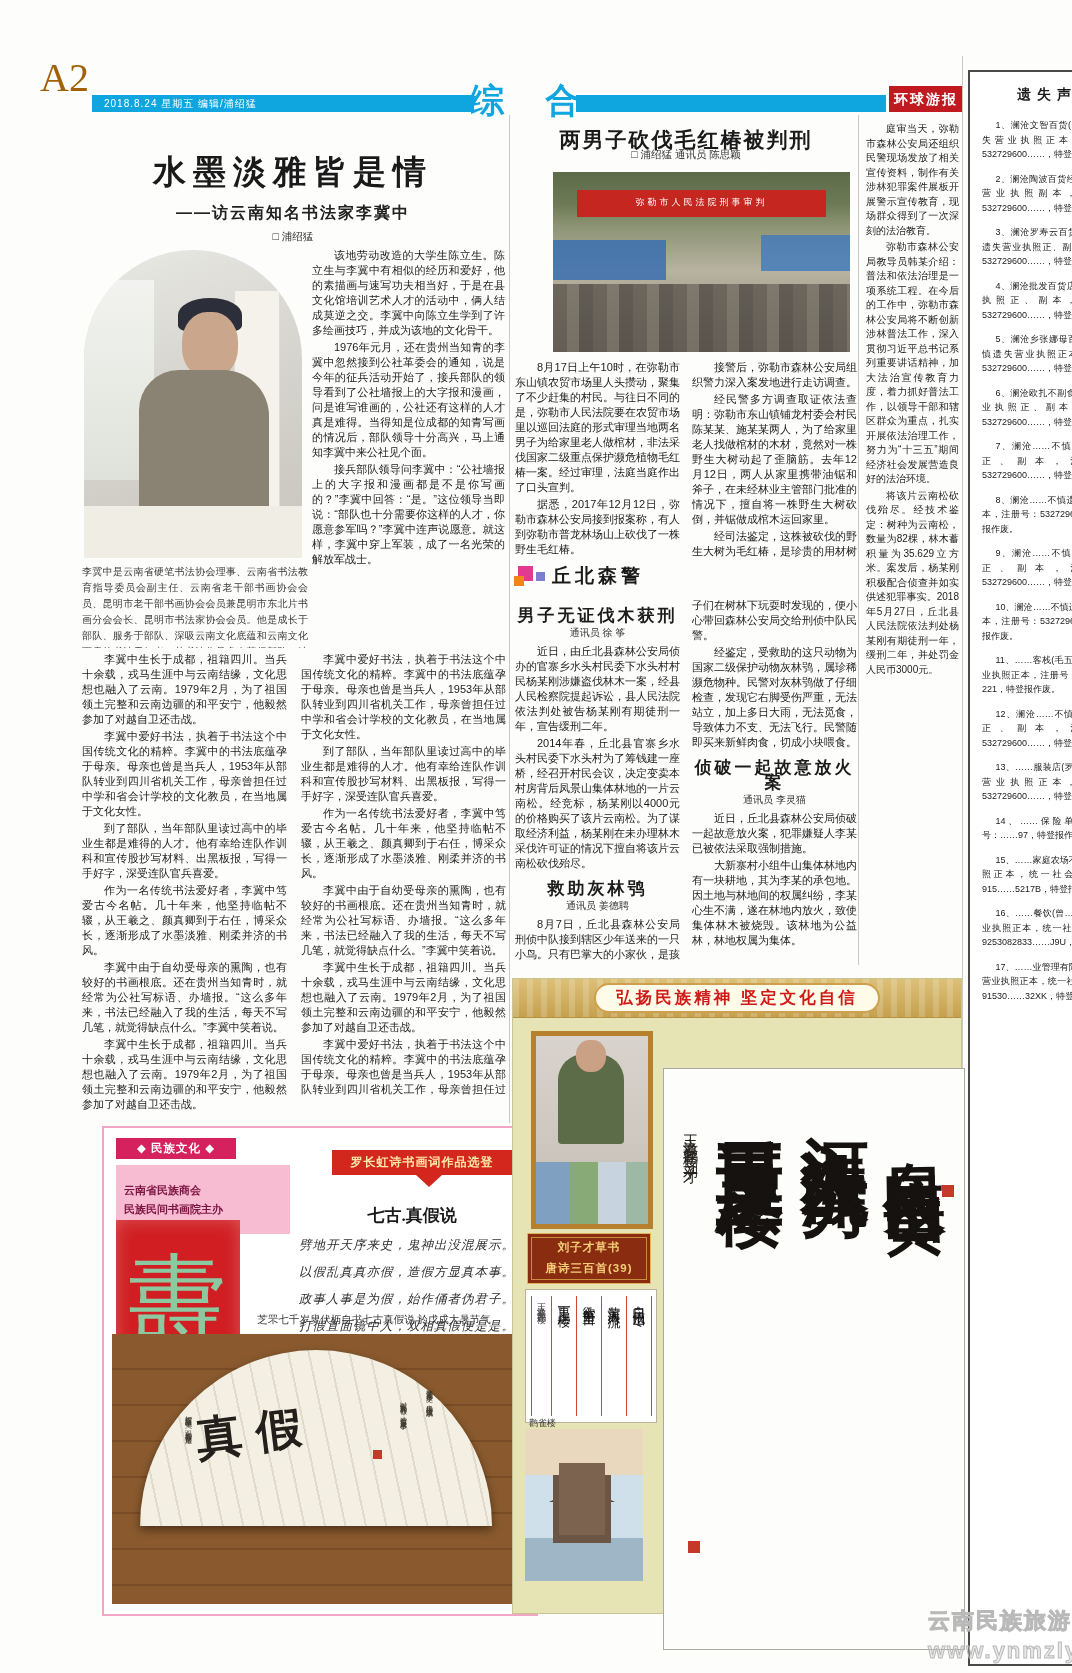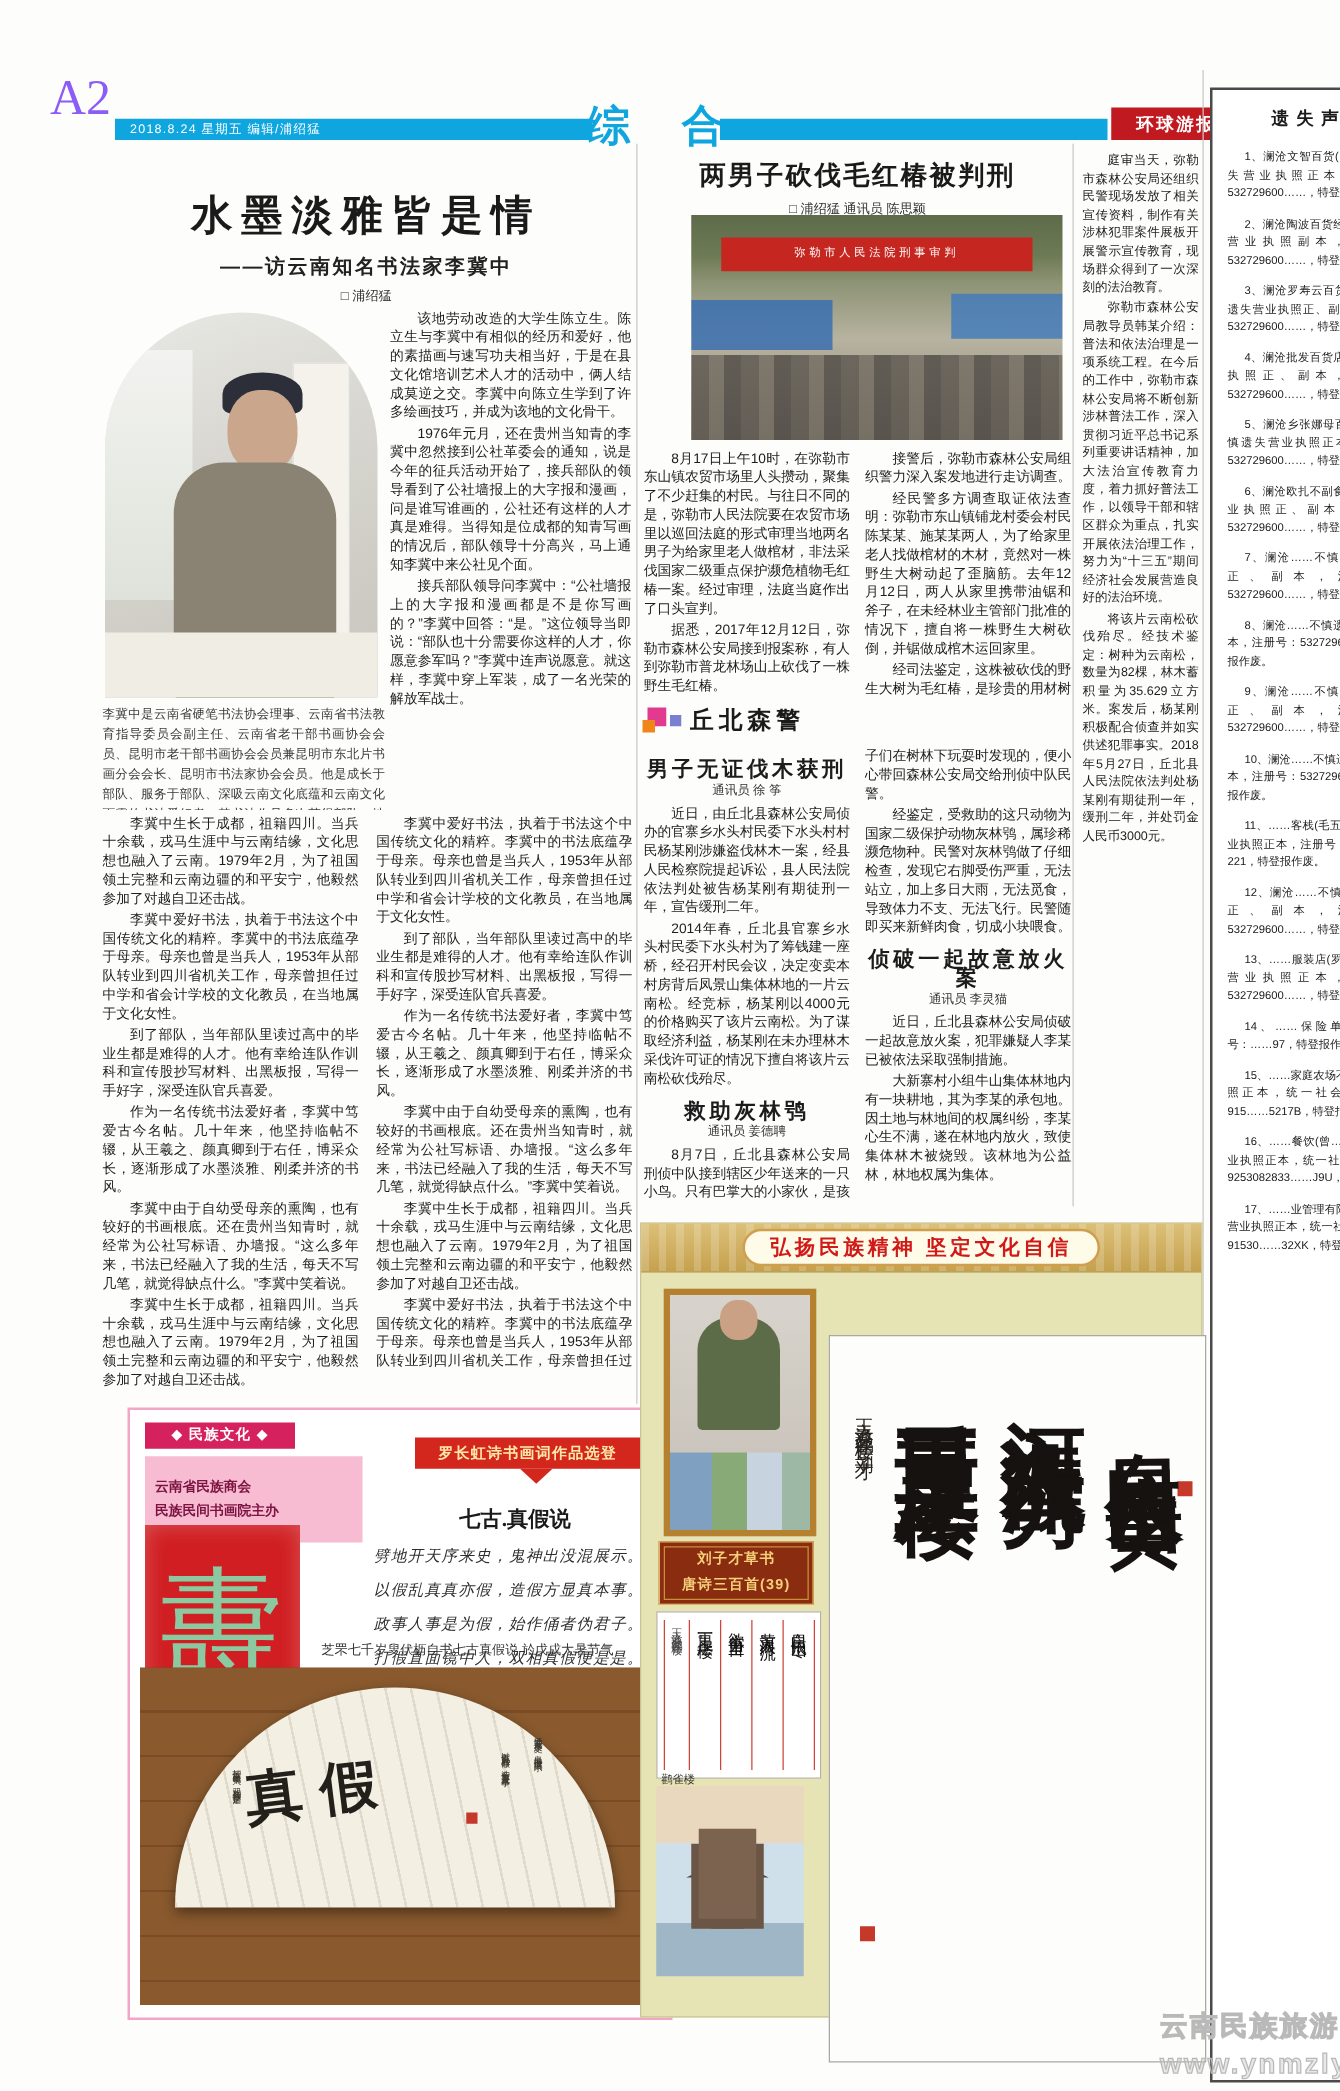--- a/index.html
+++ b/index.html
@@ -6,26 +6,26 @@
   body{
     width:1072px;height:1673px;position:relative;background:#fdfdfc;
     overflow:hidden;
     font-family:"Liberation Sans","DejaVu Sans",sans-serif;
     color:#1a1a1a;
   }
   .abs{position:absolute;}
   .jt{text-align:justify;text-justify:inter-ideograph;}
   .vline{position:absolute;width:1px;background:#c8c8c8;}
   
-  .edition{font-family:"Liberation Serif","DejaVu Serif",serif;font-size:40px;color:#8b5cf6;}
+  .edition{font-family:"Liberation Serif","DejaVu Serif",serif;font-size:40px;color:#a16207;}
   .datebar{background:#0fa6e0;height:17px;line-height:17px;color:#fff;font-size:10px;padding-left:12px;letter-spacing:1px;}
   .bar{background:#0fa6e0;height:17px;}
   .section-title{color:#0fa6e0;font-size:34px;font-weight:bold;letter-spacing:16px;white-space:nowrap;}
   .masthead{background:#c01920;color:#fff;font-weight:bold;font-size:14px;letter-spacing:2px;
-    height:26px;line-height:26px;text-align:center;padding-left:15px;}
+    height:26px;line-height:26px;text-align:center;}
   
   .main-title{font-size:33px;font-weight:bold;letter-spacing:7px;text-align:center;white-space:nowrap;}
   .main-sub{font-size:16px;font-weight:bold;text-align:center;letter-spacing:2px;color:#222;}
   .byline{font-size:10.5px;text-align:center;color:#333;}
   .bodytext{font-size:11px;line-height:15px;color:#1c1c1c;}
   .bodytext p{margin:0 0 2px 0;text-indent:2em;}
   .cols2{column-count:2;column-gap:14px;overflow:hidden;}
   .photo-main{border-radius:110px 110px 0 0;overflow:hidden;
     background:linear-gradient(160deg,#e9e9e5 0%,#d7d6d0 40%,#c7c5bc 100%);}
   .pm-window{position:absolute;left:0;top:30px;width:70px;height:200px;background:linear-gradient(#f2f3f0,#dfe2da);}
@@ -157,21 +157,21 @@
     <p>李冀中生长于成都，祖籍四川。当兵十余载，戎马生涯中与云南结缘，文化思想也融入了云南。1979年2月，为了祖国领土完整和云南边疆的和平安宁，他毅然参加了对越自卫还击战。</p>
     <p>李冀中爱好书法，执着于书法这个中国传统文化的精粹。李冀中的书法底蕴孕于母亲。母亲也曾是当兵人，1953年从部队转业到四川省机关工作，母亲曾担任过中学和省会计学校的文化教员，在当地属于文化女性。</p>
     <p>到了部队，当年部队里读过高中的毕业生都是难得的人才。他有幸给连队作训科和宣传股抄写材料、出黑板报，写得一手好字，深受连队官兵喜爱。</p>
     <p>作为一名传统书法爱好者，李冀中笃爱古今名帖。几十年来，他坚持临帖不辍，从王羲之、颜真卿到于右任，博采众长，逐渐形成了水墨淡雅、刚柔并济的书风。</p>
     <p>李冀中由于自幼受母亲的熏陶，也有较好的书画根底。还在贵州当知青时，就经常为公社写标语、办墙报。“这么多年来，书法已经融入了我的生活，每天不写几笔，就觉得缺点什么。”李冀中笑着说。</p>
     <p>李冀中生长于成都，祖籍四川。当兵十余载，戎马生涯中与云南结缘，文化思想也融入了云南。1979年2月，为了祖国领土完整和云南边疆的和平安宁，他毅然参加了对越自卫还击战。</p>
     <p>李冀中爱好书法，执着于书法这个中国传统文化的精粹。李冀中的书法底蕴孕于母亲。母亲也曾是当兵人，1953年从部队转业到四川省机关工作，母亲曾担任过中学和省会计学校的文化教员，在当地属于文化女性。</p>
   </div>
 
 <div class="abs t-title" style="left:515px;top:126px;width:342px;">两男子砍伐毛红椿被判刑</div>
-<div class="abs byline" style="left:515px;top:160px;width:342px;">□ 浦绍猛 通讯员 陈思颖</div>
+<div class="abs byline" style="left:515px;top:148px;width:342px;">□ 浦绍猛 通讯员 陈思颖</div>
 
 <div class="abs photo-market" style="left:553px;top:172px;width:297px;height:180px;">
   <div class="mk-banner">弥勒市人民法院刑事审判</div>
   <div class="mk-tarp"></div>
   <div class="mk-tarp2"></div>
   <div class="mk-crowd"></div>
 </div>
 
 <div id="timber-body" class="abs bodytext jt cols2" style="left:515px;top:360px;width:342px;height:200px;column-gap:12px;">
     <p>8月17日上午10时，在弥勒市东山镇农贸市场里人头攒动，聚集了不少赶集的村民。与往日不同的是，弥勒市人民法院要在农贸市场里以巡回法庭的形式审理当地两名男子为给家里老人做棺材，非法采伐国家二级重点保护濒危植物毛红椿一案。经过审理，法庭当庭作出了口头宣判。</p>

